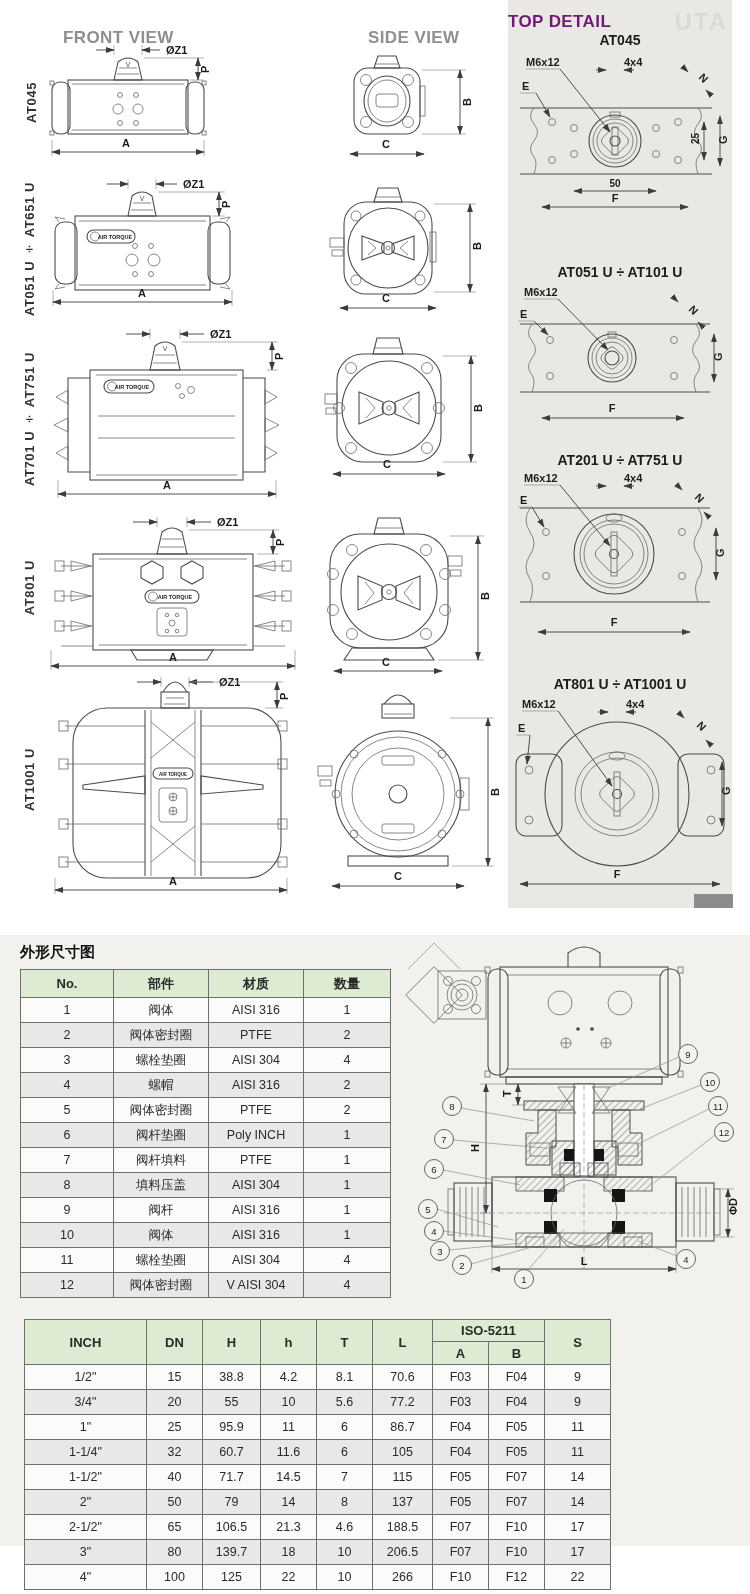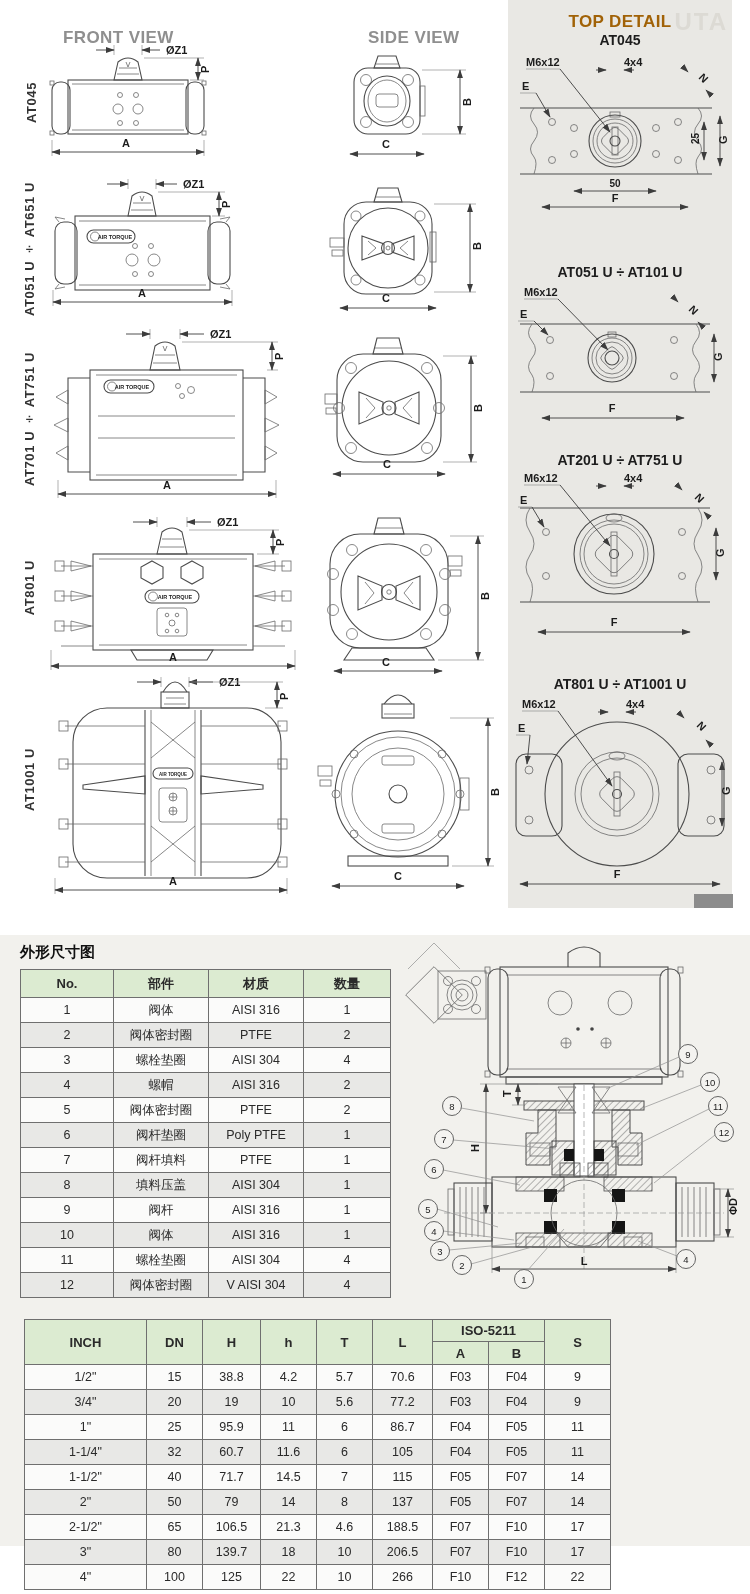--- a/index.html
+++ b/index.html
@@ -2,22 +2,22 @@
 <html><head>
 <meta charset="utf-8">
 <style>
   html,body{margin:0;padding:0;background:#fff;}
   #page{position:relative;width:750px;height:1594px;background:#ffffff;overflow:hidden;
         font-family:"Liberation Sans",sans-serif;color:#222;}
   .col-head{position:absolute;font-size:17px;font-weight:bold;color:#8f8f8f;letter-spacing:.4px;margin-top:16px;}
   .vlabel{position:absolute;writing-mode:vertical-rl;transform:rotate(180deg);
           font-size:13px;font-weight:600;color:#333;letter-spacing:.6px;white-space:nowrap;}
   #top-panel{position:absolute;left:508px;top:0;width:224px;height:908px;background:#e9e8e4;}
-  #top-panel .panel-head{position:absolute;left:0;top:12px;width:100%;text-align:center;
-          font-size:17px;font-weight:bold;color:#a16207;letter-spacing:.4px;}
+  #top-panel .panel-head{position:absolute;left:0;top:12px;width:100%;
+          font-size:17px;font-weight:bold;color:#701a75;letter-spacing:.4px;}
   .td-title{position:absolute;width:100%;text-align:center;font-size:14px;font-weight:bold;color:#1c1c1c;}
   .watermark{position:absolute;right:4px;top:8px;font-size:24px;font-weight:bold;color:#dcdad4;letter-spacing:2px;}
   #scan-artifact{position:absolute;left:694px;top:894px;width:39px;height:14px;background:#8c8c8c;}
   svg{position:absolute;overflow:visible;}
   svg text{font-family:"Liberation Sans",sans-serif;}
   .dtx{font-size:11px;font-weight:bold;fill:#1c1c1c;}
   .dtx-s{font-size:10px;font-weight:bold;fill:#1c1c1c;}
   .logo-t{font-size:5.5px;font-weight:bold;fill:#222;}
   .outl{fill:none;stroke:#4c4c4c;stroke-width:1.1;}
   .outl2{fill:none;stroke:#6a6a6a;stroke-width:0.8;}
@@ -602,21 +602,21 @@
           </tr>
           <tr>
             <td>5</td>
             <td>阀体密封圈</td>
             <td>PTFE</td>
             <td>2</td>
           </tr>
           <tr>
             <td>6</td>
             <td>阀杆垫圈</td>
-            <td>Poly PTFE</td>
+            <td>Poly INCH</td>
             <td>1</td>
           </tr>
           <tr>
             <td>7</td>
             <td>阀杆填料</td>
             <td>PTFE</td>
             <td>1</td>
           </tr>
           <tr>
             <td>8</td>
@@ -837,30 +837,30 @@
           <th>A</th>
           <th>B</th>
         </tr>
       </thead>
       <tbody>
           <tr>
             <td>1/2"</td>
             <td>15</td>
             <td>38.8</td>
             <td>4.2</td>
-            <td>5.7</td>
+            <td>8.1</td>
             <td>70.6</td>
             <td>F03</td>
             <td>F04</td>
             <td>9</td>
           </tr>
           <tr>
             <td>3/4"</td>
             <td>20</td>
-            <td>19</td>
+            <td>55</td>
             <td>10</td>
             <td>5.6</td>
             <td>77.2</td>
             <td>F03</td>
             <td>F04</td>
             <td>9</td>
           </tr>
           <tr>
             <td>1"</td>
             <td>25</td>

